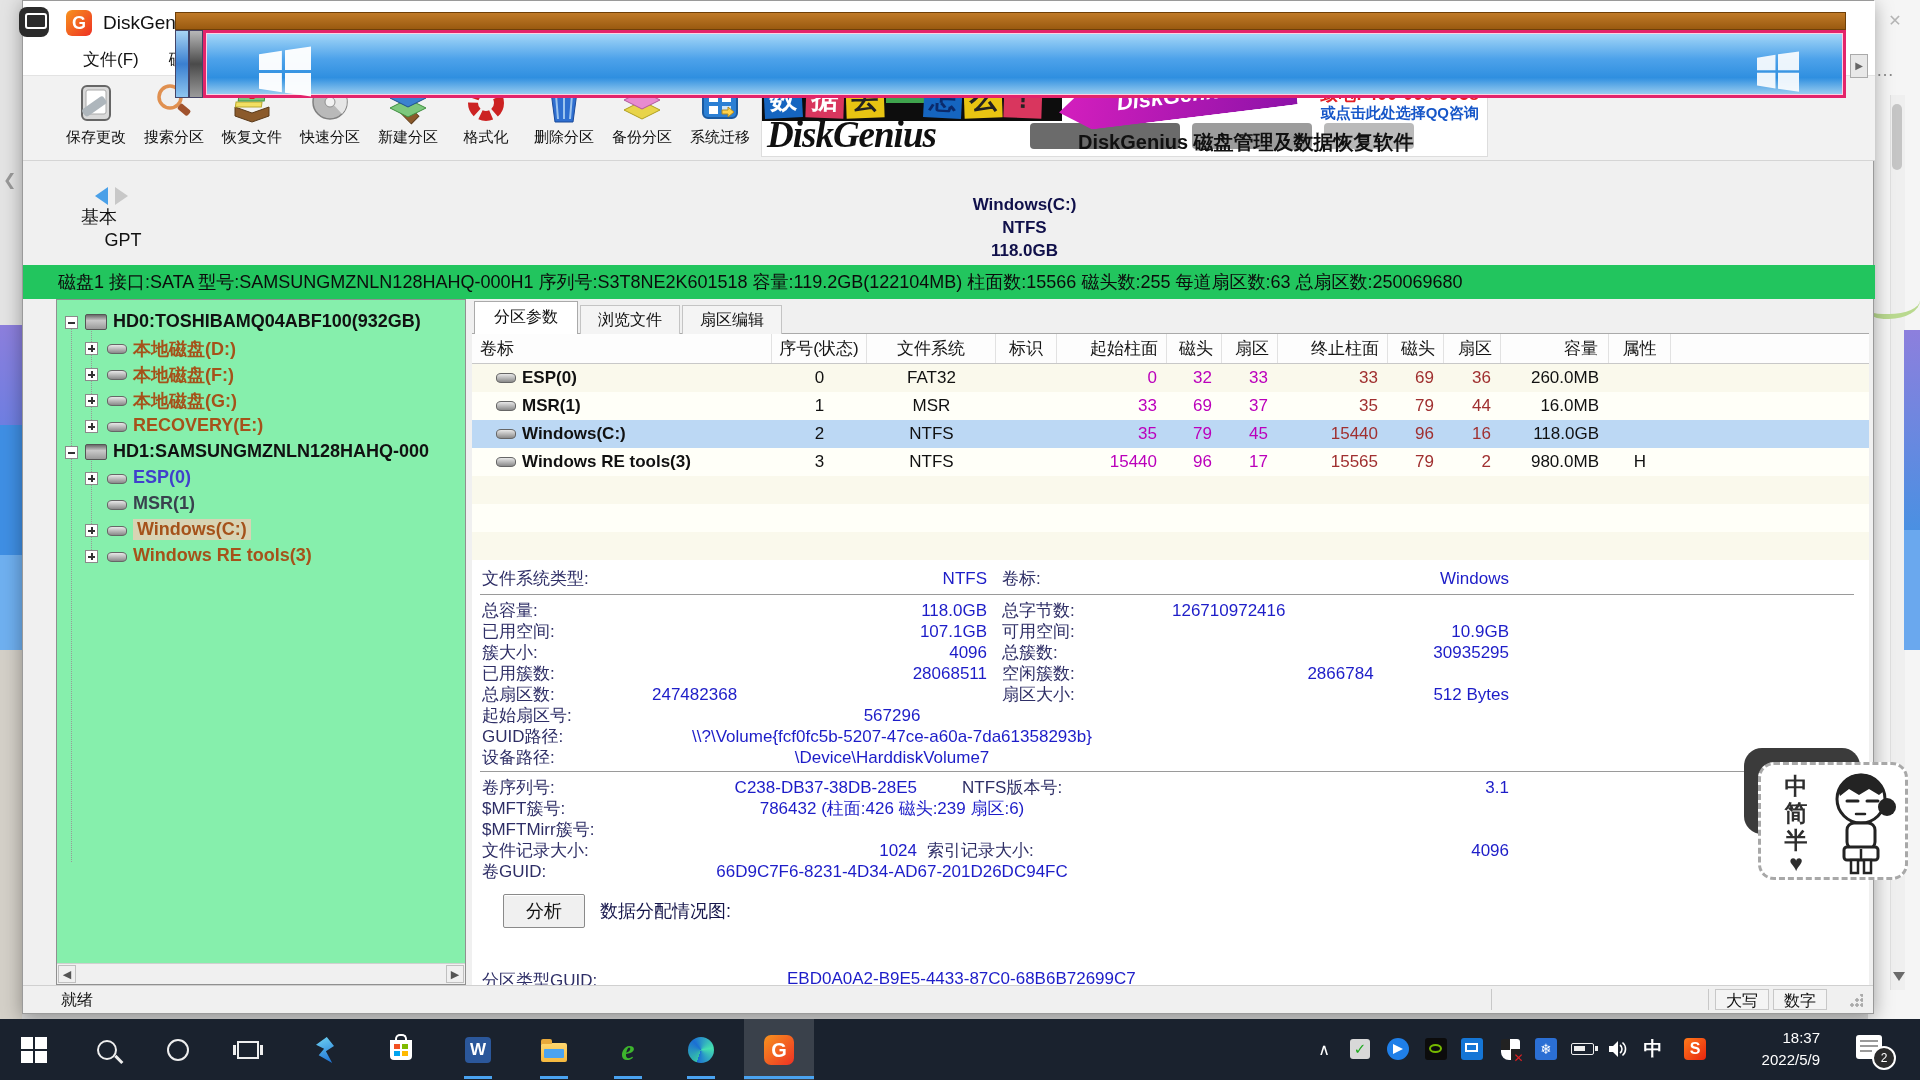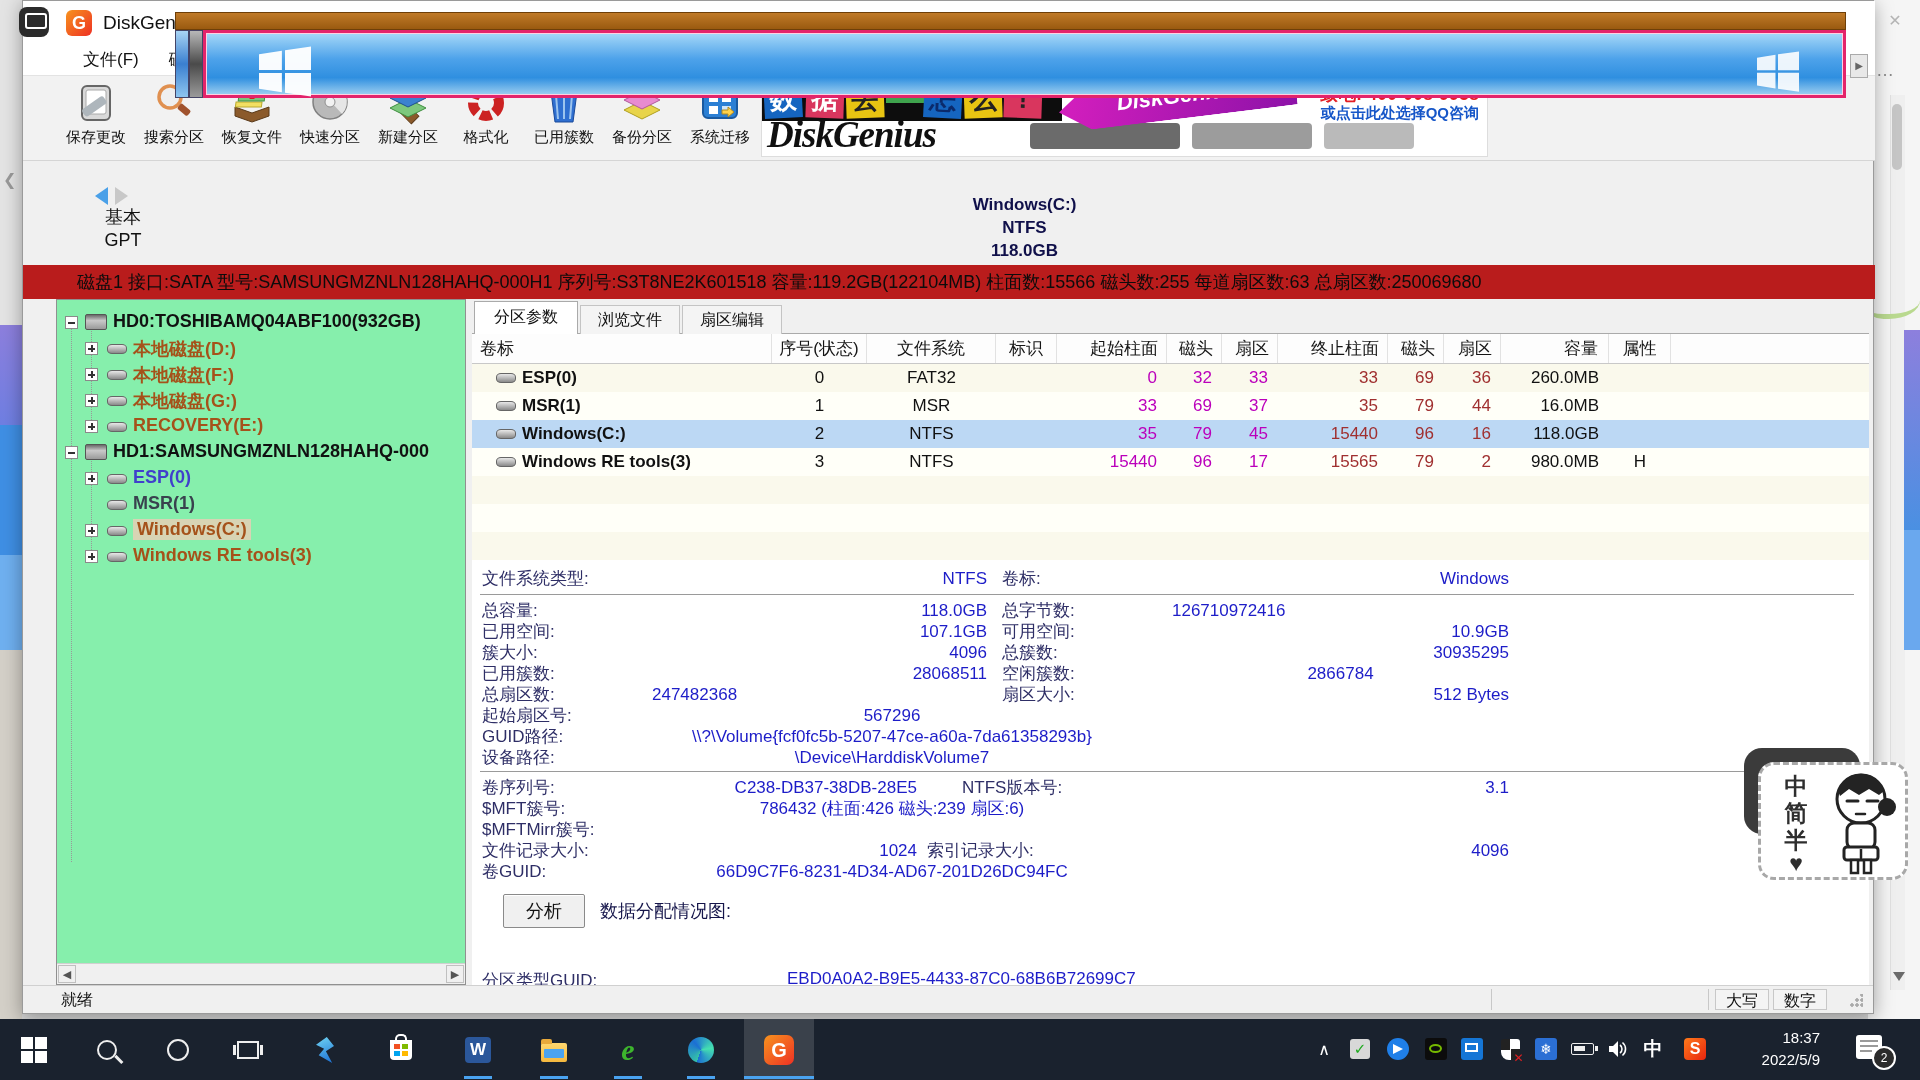--- a/index.html
+++ b/index.html
@@ -52,35 +52,35 @@
   .bn-hid{top:44px;height:26px;background:#3a3a3a;border-radius:4px;opacity:.75;}
   .bn-ribbon{left:296px;top:-4px;width:238px;height:44px;background:linear-gradient(110deg,#d61fbe,#8d12a8);
     clip-path:polygon(0 52%,13% 0,100% 0,100% 100%,13% 100%);transform:rotate(-7deg);
     color:#fff;font-weight:bold;font-style:italic;font-size:22px;text-align:center;line-height:42px;}
   .bn-phone{right:8px;top:3px;width:280px;text-align:right;font-size:18px;font-weight:bold;color:#e31e24;}
   .bn-qq{right:8px;top:25px;width:280px;text-align:right;font-size:15px;font-weight:bold;color:#1656c8;}
   .bn-tag{left:316px;top:50px;width:340px;font-size:20px;font-weight:bold;color:#111;white-space:nowrap;}
   .nav-tri{top:186px;width:0;height:0;border-top:9px solid transparent;border-bottom:9px solid transparent;}
   .nav-left{left:72px;border-right:13px solid #4aa0e8;}
   .nav-right{left:92px;border-left:13px solid #c8c8c8;}
-  .nav-base{left:58px;top:204px;width:84px;text-align:center;font-size:18px;color:#111;}
+  .nav-base{left:58px;top:204px;width:84px;text-align:left;font-size:18px;color:#111;}
   .nav-gpt{left:58px;top:229px;width:84px;text-align:center;font-size:18px;color:#111;}
   .diskbar-brown{left:152px;top:11px;width:1671px;height:18px;background:linear-gradient(180deg,#c07a28,#9a5a10);border:1px solid #6e3f08;box-sizing:border-box;}
   .sliver{top:29px;width:14px;height:68px;box-sizing:border-box;border:1px solid #446;}
   .sliver.esp{left:152px;background:linear-gradient(180deg,#a8d4f4,#3a7fd0,#8ec6f0);}
   .sliver.msr{left:166px;background:linear-gradient(180deg,#b8b8b8,#4a4a4a,#9a9a9a);}
   .part-main{left:180px;top:29px;width:1643px;height:68px;box-sizing:border-box;
     background:linear-gradient(180deg,#a6d8f8 0%,#4da2ea 42%,#2f8fe0 72%,#9fd0f0 100%);
     border:3px solid #e3246b;box-shadow:inset 0 0 0 1px #ffd0e0;}
   .part-label{left:180px;width:1643px;text-align:center;font-size:17px;font-weight:bold;color:#10104a;}
   .winlogo{opacity:.97;}
   .diskbar-chip{left:1827px;top:53px;width:16px;height:22px;background:#e8e8e8;border:1px solid #aaa;font-size:10px;color:#666;text-align:center;line-height:22px;}
   
-  .infoline{left:0;top:264px;width:1852px;height:34px;background:#b91c1c;font-size:18px;color:#0c0c0c;
-    line-height:34px;padding-left:54px;box-sizing:border-box;white-space:nowrap;}
+  .infoline{left:0;top:264px;width:1852px;height:34px;background:#22c55e;font-size:18px;color:#0c0c0c;
+    line-height:34px;padding-left:35px;box-sizing:border-box;white-space:nowrap;}
   
   .tree{left:33px;top:298px;width:410px;height:686px;background:#86efac;border:1px solid #909090;box-sizing:border-box;overflow:hidden;}
   .tree-item{position:absolute;left:0;width:408px;height:26px;}
   .t-box{position:absolute;top:7px;width:13px;height:13px;background:#fff;border:1px solid #8a8a8a;box-sizing:border-box;}
   .t-box:before{content:"";position:absolute;left:2px;top:5px;width:7px;height:1.5px;background:#333;}
   .t-box.plus:after{content:"";position:absolute;left:5px;top:2px;width:1.5px;height:7px;background:#333;}
   .t-disk-ic{position:absolute;top:5px;width:22px;height:16px;background:linear-gradient(180deg,#6a6a6a,#c9c9c9 40%,#9a9a9a);border:1px solid #555;border-radius:2px;box-sizing:border-box;}
   .t-part-ic{position:absolute;top:9px;width:20px;height:10px;background:linear-gradient(180deg,#e8e8e8,#8a8a8a);border:1px solid #666;border-radius:5px/4px;box-sizing:border-box;}
   .t-label{position:absolute;top:2px;font-size:18px;font-weight:bold;white-space:nowrap;}
   .c-black{color:#111;} .c-brown{color:#a5521a;} .c-blue{color:#4040cc;} .c-dark{color:#39424e;} .c-navy{color:#14143c;}
@@ -262,21 +262,21 @@
             <circle cx="22" cy="22" r="13" fill="none" stroke="#b0b0b0" stroke-width="10" stroke-dasharray="14 68" stroke-dashoffset="30"></circle>
           </svg>
         <div class="tool-label">格式化</div>
       </div>
       <div class="abs tool-btn" style="left:502px">
         <svg viewBox="0 0 44 44">
             <rect x="13" y="4" width="15" height="8" rx="1" fill="#9cd89c" stroke="#4f9f4f" transform="rotate(-12 20 8)"></rect>
             <path d="M9 11 h26 l-4 30 h-18 Z" fill="#2f6fd0" stroke="#1a4a9a"></path>
             <path d="M14 14 l2 24 M22 14 v24 M30 14 l-2 24" stroke="#9cc4ee" stroke-width="2" fill="none"></path>
           </svg>
-        <div class="tool-label">已用簇数</div>
+        <div class="tool-label">删除分区</div>
       </div>
       <div class="abs tool-btn" style="left:580px">
         <svg viewBox="0 0 44 44">
             <path d="M22 20 L40 29 L22 38 L4 29 Z" fill="#e8d44a" stroke="#b0a020"></path>
             <path d="M22 10 L40 19 L22 28 L4 19 Z" fill="#e88bd0" stroke="#b05a9a"></path>
             <path d="M30 4 l8 4 -8 4 -8 -4 Z" fill="#b0d0e8" stroke="#6a9ac0"></path>
           </svg>
         <div class="tool-label">备份分区</div>
       </div>
       <div class="abs tool-btn" style="left:658px">
@@ -300,20 +300,21 @@
         <div class="abs bn-tile" style="left:162px;background:#1565c0;color:#0b2a6b;transform:rotate(3deg)">怎</div>
         <div class="abs bn-tile" style="left:202px;background:#e8c412;color:#222;transform:rotate(-2deg)">么</div>
         <div class="abs bn-tile" style="left:242px;background:#d9365e;color:#222;transform:rotate(2deg)">!</div>
         <div class="abs bn-brand">DiskGenius</div>
         <div class="abs bn-hid" style="left:268px;width:150px"></div>
         <div class="abs bn-hid" style="left:430px;width:120px;opacity:.5"></div>
         <div class="abs bn-hid" style="left:562px;width:90px;opacity:.35"></div>
         <div class="abs bn-ribbon">DiskGenius</div>
         <div class="abs bn-phone">致电: 400-008-9958</div>
         <div class="abs bn-qq">或点击此处选择QQ咨询</div>
+        <div class="abs bn-tag">DiskGenius 磁盘管理及数据恢复软件</div>
       </div>
     </div>
 
     <div class="abs nav-tri nav-left"></div>
     <div class="abs nav-tri nav-right"></div>
     <div class="abs nav-base">基本</div>
     <div class="abs nav-gpt">GPT</div>
     <div class="abs diskbar-brown"></div>
     <div class="abs sliver esp"></div>
     <div class="abs sliver msr"></div>

